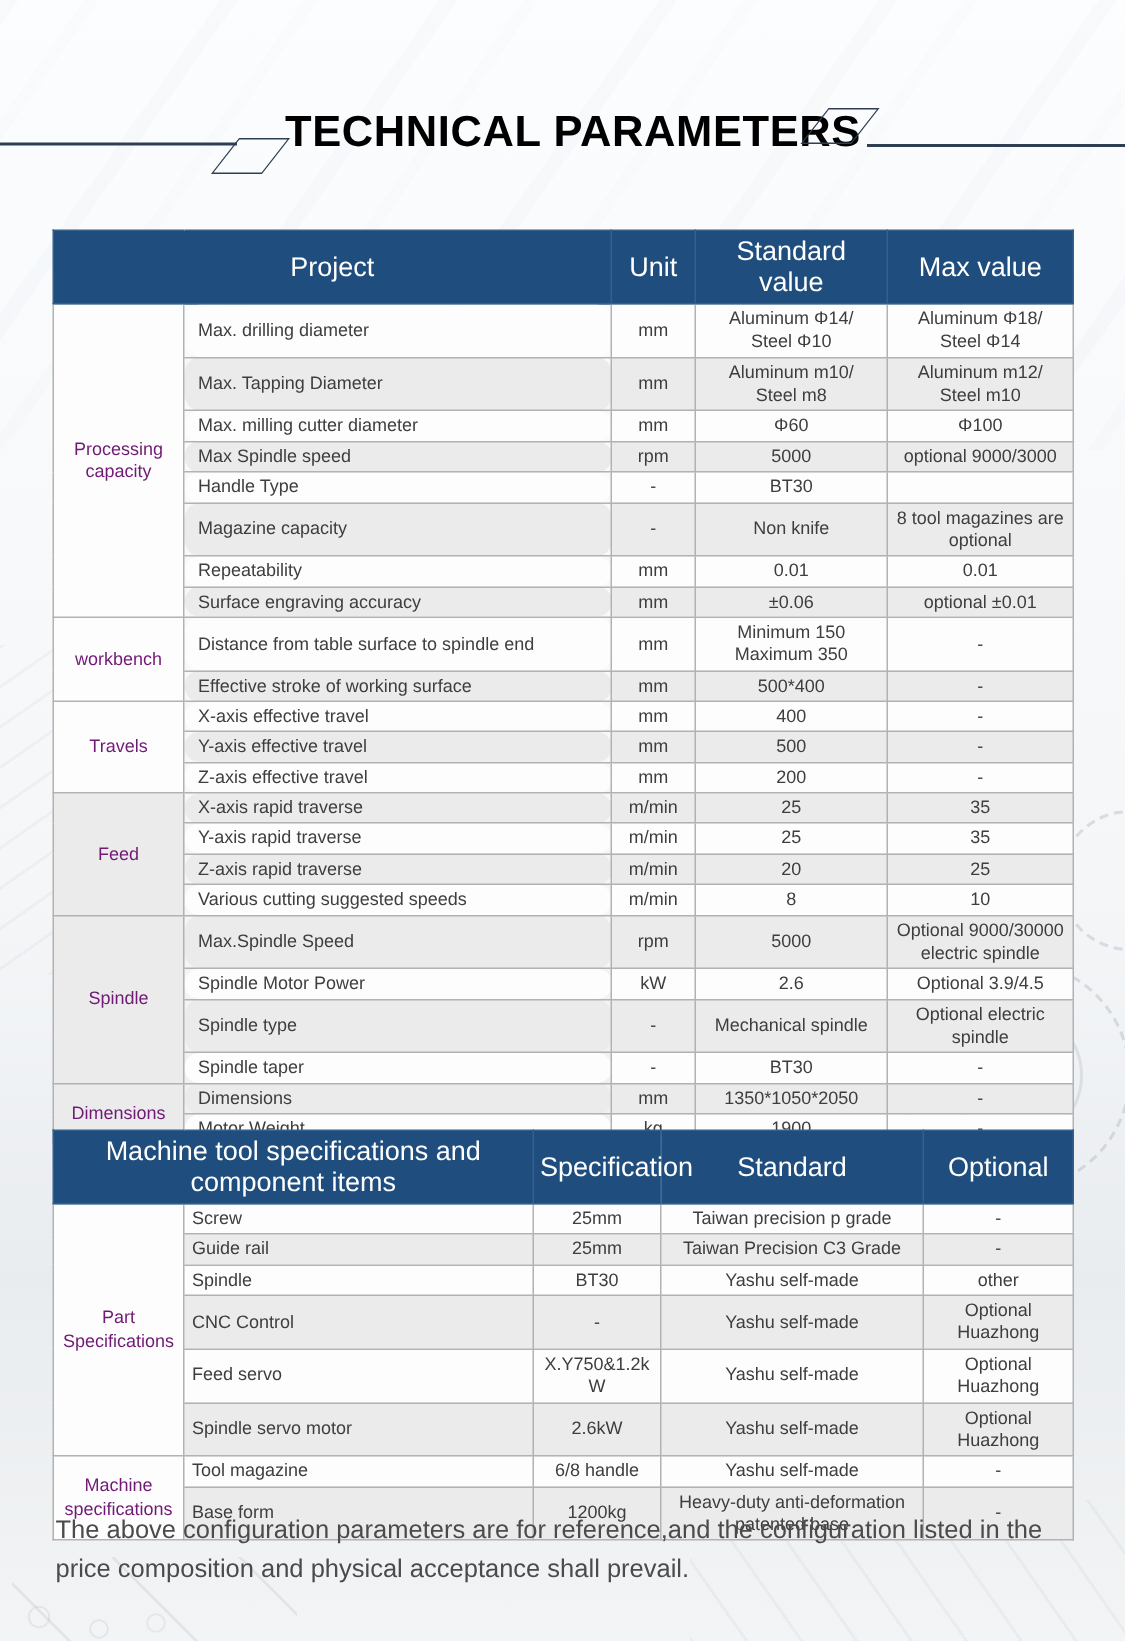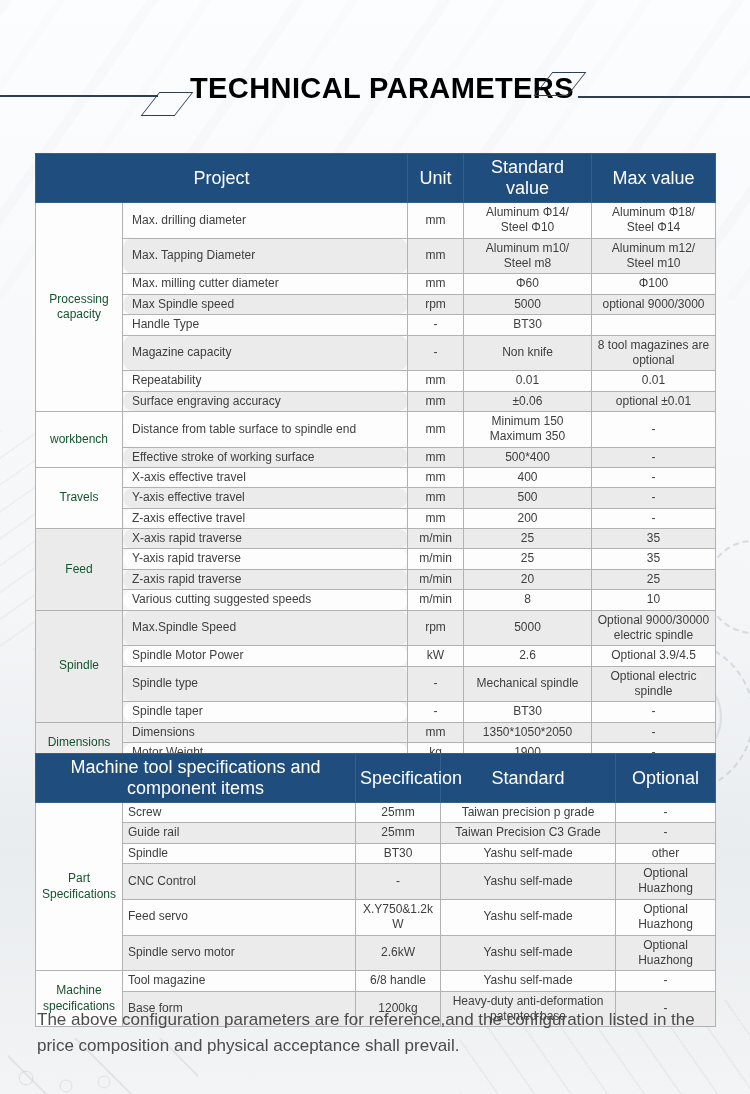--- a/index.html
+++ b/index.html
@@ -53,21 +53,21 @@
     background:#1f4e7e;color:#ffffff;font-weight:normal;font-size:18px;
     padding:3px 4px;border:1px solid #33608d;
   }
   td{
     border:1px solid #b2b2b2;padding:2px 5px;text-align:center;
     line-height:1.28;white-space:pre-line;overflow-wrap:anywhere;
   }
   table{border:1px solid #8f8f8f;}
   tr.plain td{background:#fdfdfe;}
   tr.stripe td{background:#ebebeb;}
-  td.group-cell{background:#fdfdfe;color:#14532d;}
+  td.group-cell{background:#fdfdfe;color:#701a75;}
   tr.group-start td{border-top:1px solid #838689;}
   #table1 td.cell-item{text-align:left;padding-left:9px;border-radius:11px;}
   #table2 td.cell-item{text-align:left;}
 
   
   .footer-note{
     position:absolute;top:1007px;left:37px;width:678px;margin:0;
     font-size:17px;line-height:1.5;color:#4b4b4b;
   }
 </style>

